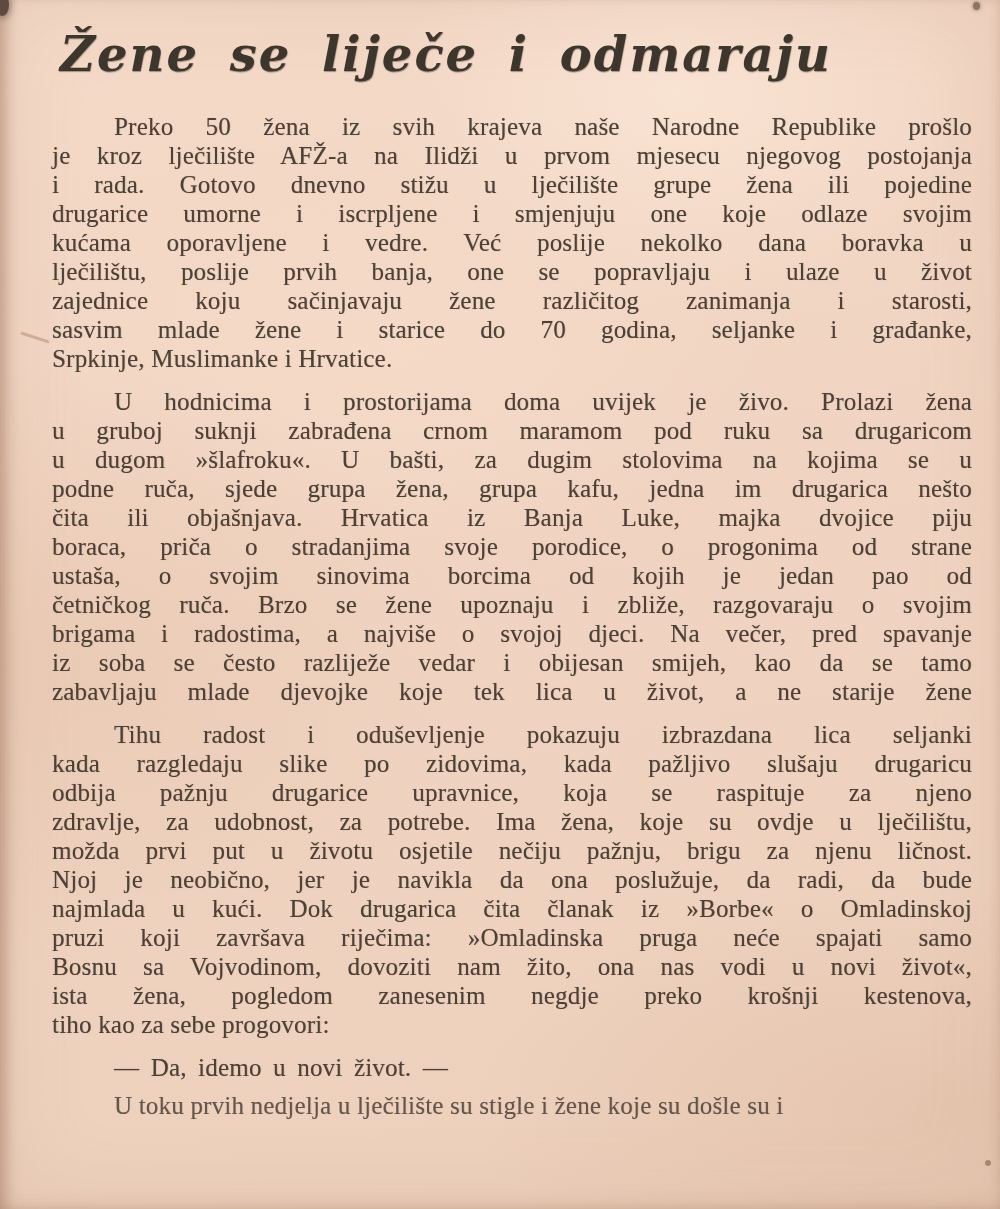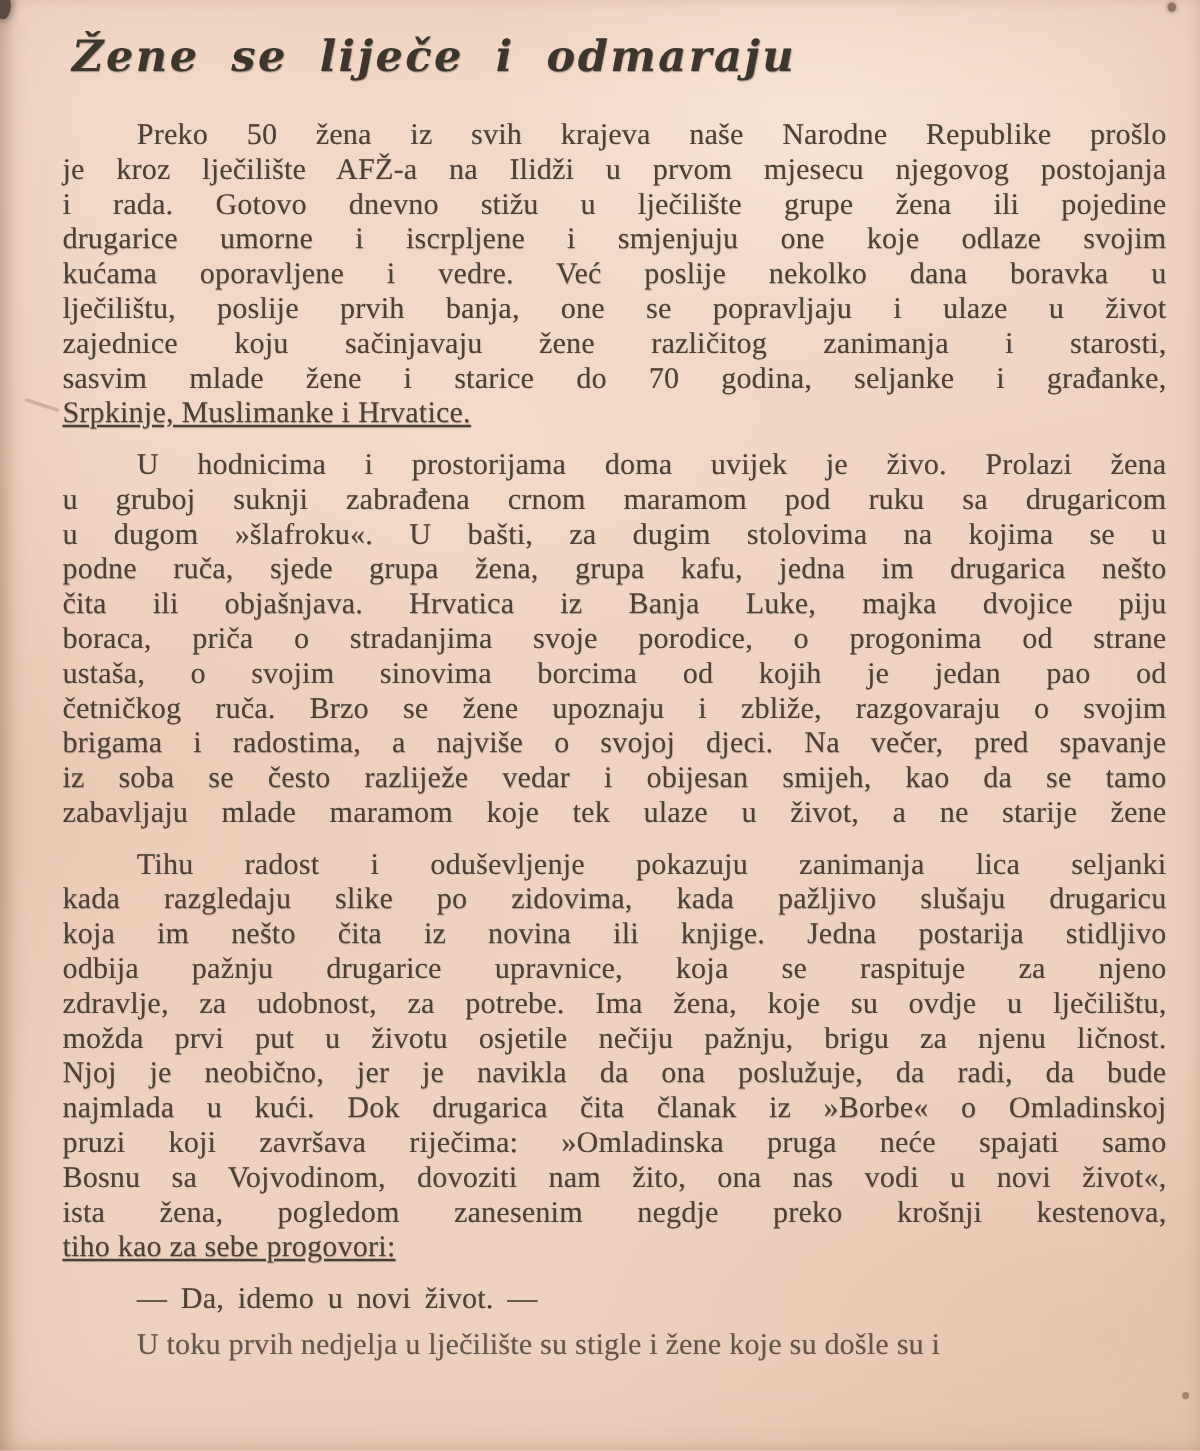--- a/index.html
+++ b/index.html
@@ -58,41 +58,41 @@
     filter: blur(0.5px);
   }
   .content {
     position: relative;
     padding: 26px 28px 0 52px;
   }
   .title {
     font-family: "DejaVu Serif", serif;
     font-style: italic;
     font-weight: bold;
-    font-size: 36px;
+    font-size: 48px;
     letter-spacing: 2px;
     word-spacing: 12px;
     color: #3d362d;
     margin: 0 0 30px 8px;
     text-shadow: 0.5px 0.8px 1px rgba(61,54,45,0.45);
     white-space: nowrap;
   }
   .body-text {
     font-size: 25px;
     line-height: 29px;
     letter-spacing: 0.2px;
     text-shadow: 0.4px 0.4px 0.7px rgba(77,65,54,0.42);
   }
   .paragraph { margin: 0 0 14px 0; }
   .line {
     text-align: justify;
     text-align-last: justify;
   }
   .line.first { text-indent: 62px; }
-  .line.last { text-align-last: left; text-decoration: underline; }
+  .line.last { text-align-last: left; }
   .dialogue {
     margin-top: 6px;
     text-indent: 62px;
     word-spacing: 5px;
   }
   .clipped-line {
     margin-top: 9px;
     text-indent: 62px;
     opacity: 0.85;
     white-space: nowrap;
@@ -126,26 +126,25 @@
           <div class="line first">U hodnicima i prostorijama doma uvijek je živo. Prolazi žena</div>
           <div class="line">u gruboj suknji zabrađena crnom maramom pod ruku sa drugaricom</div>
           <div class="line">u dugom »šlafroku«. U bašti, za dugim stolovima na kojima se u</div>
           <div class="line">podne ruča, sjede grupa žena, grupa kafu, jedna im drugarica nešto</div>
           <div class="line">čita ili objašnjava. Hrvatica iz Banja Luke, majka dvojice piju</div>
           <div class="line">boraca, priča o stradanjima svoje porodice, o progonima od strane</div>
           <div class="line">ustaša, o svojim sinovima borcima od kojih je jedan pao od</div>
           <div class="line">četničkog ruča. Brzo se žene upoznaju i zbliže, razgovaraju o svojim</div>
           <div class="line">brigama i radostima, a najviše o svojoj djeci. Na večer, pred spavanje</div>
           <div class="line">iz soba se često razliježe vedar i obijesan smijeh, kao da se tamo</div>
-          <div class="line">zabavljaju mlade maramom koje tek ulaze u život, a ne starije žene</div>
+          <div class="line">zabavljaju mlade djevojke koje tek lica u život, a ne starije žene</div>
         </div>
       <div class="paragraph">
-          <div class="line first">Tihu radost i oduševljenje pokazuju zanimanja lica seljanki</div>
+          <div class="line first">Tihu radost i oduševljenje pokazuju izbrazdana lica seljanki</div>
           <div class="line">kada razgledaju slike po zidovima, kada pažljivo slušaju drugaricu</div>
-          <div class="line">koja im nešto čita iz novina ili knjige. Jedna postarija stidljivo</div>
           <div class="line">odbija pažnju drugarice upravnice, koja se raspituje za njeno</div>
           <div class="line">zdravlje, za udobnost, za potrebe. Ima žena, koje su ovdje u lječilištu,</div>
           <div class="line">možda prvi put u životu osjetile nečiju pažnju, brigu za njenu ličnost.</div>
           <div class="line">Njoj je neobično, jer je navikla da ona poslužuje, da radi, da bude</div>
           <div class="line">najmlada u kući. Dok drugarica čita članak iz »Borbe« o Omladinskoj</div>
           <div class="line">pruzi koji završava riječima: »Omladinska pruga neće spajati samo</div>
           <div class="line">Bosnu sa Vojvodinom, dovoziti nam žito, ona nas vodi u novi život«,</div>
           <div class="line">ista žena, pogledom zanesenim negdje preko krošnji kestenova,</div>
           <div class="line last">tiho kao za sebe progovori:</div>
         </div>

